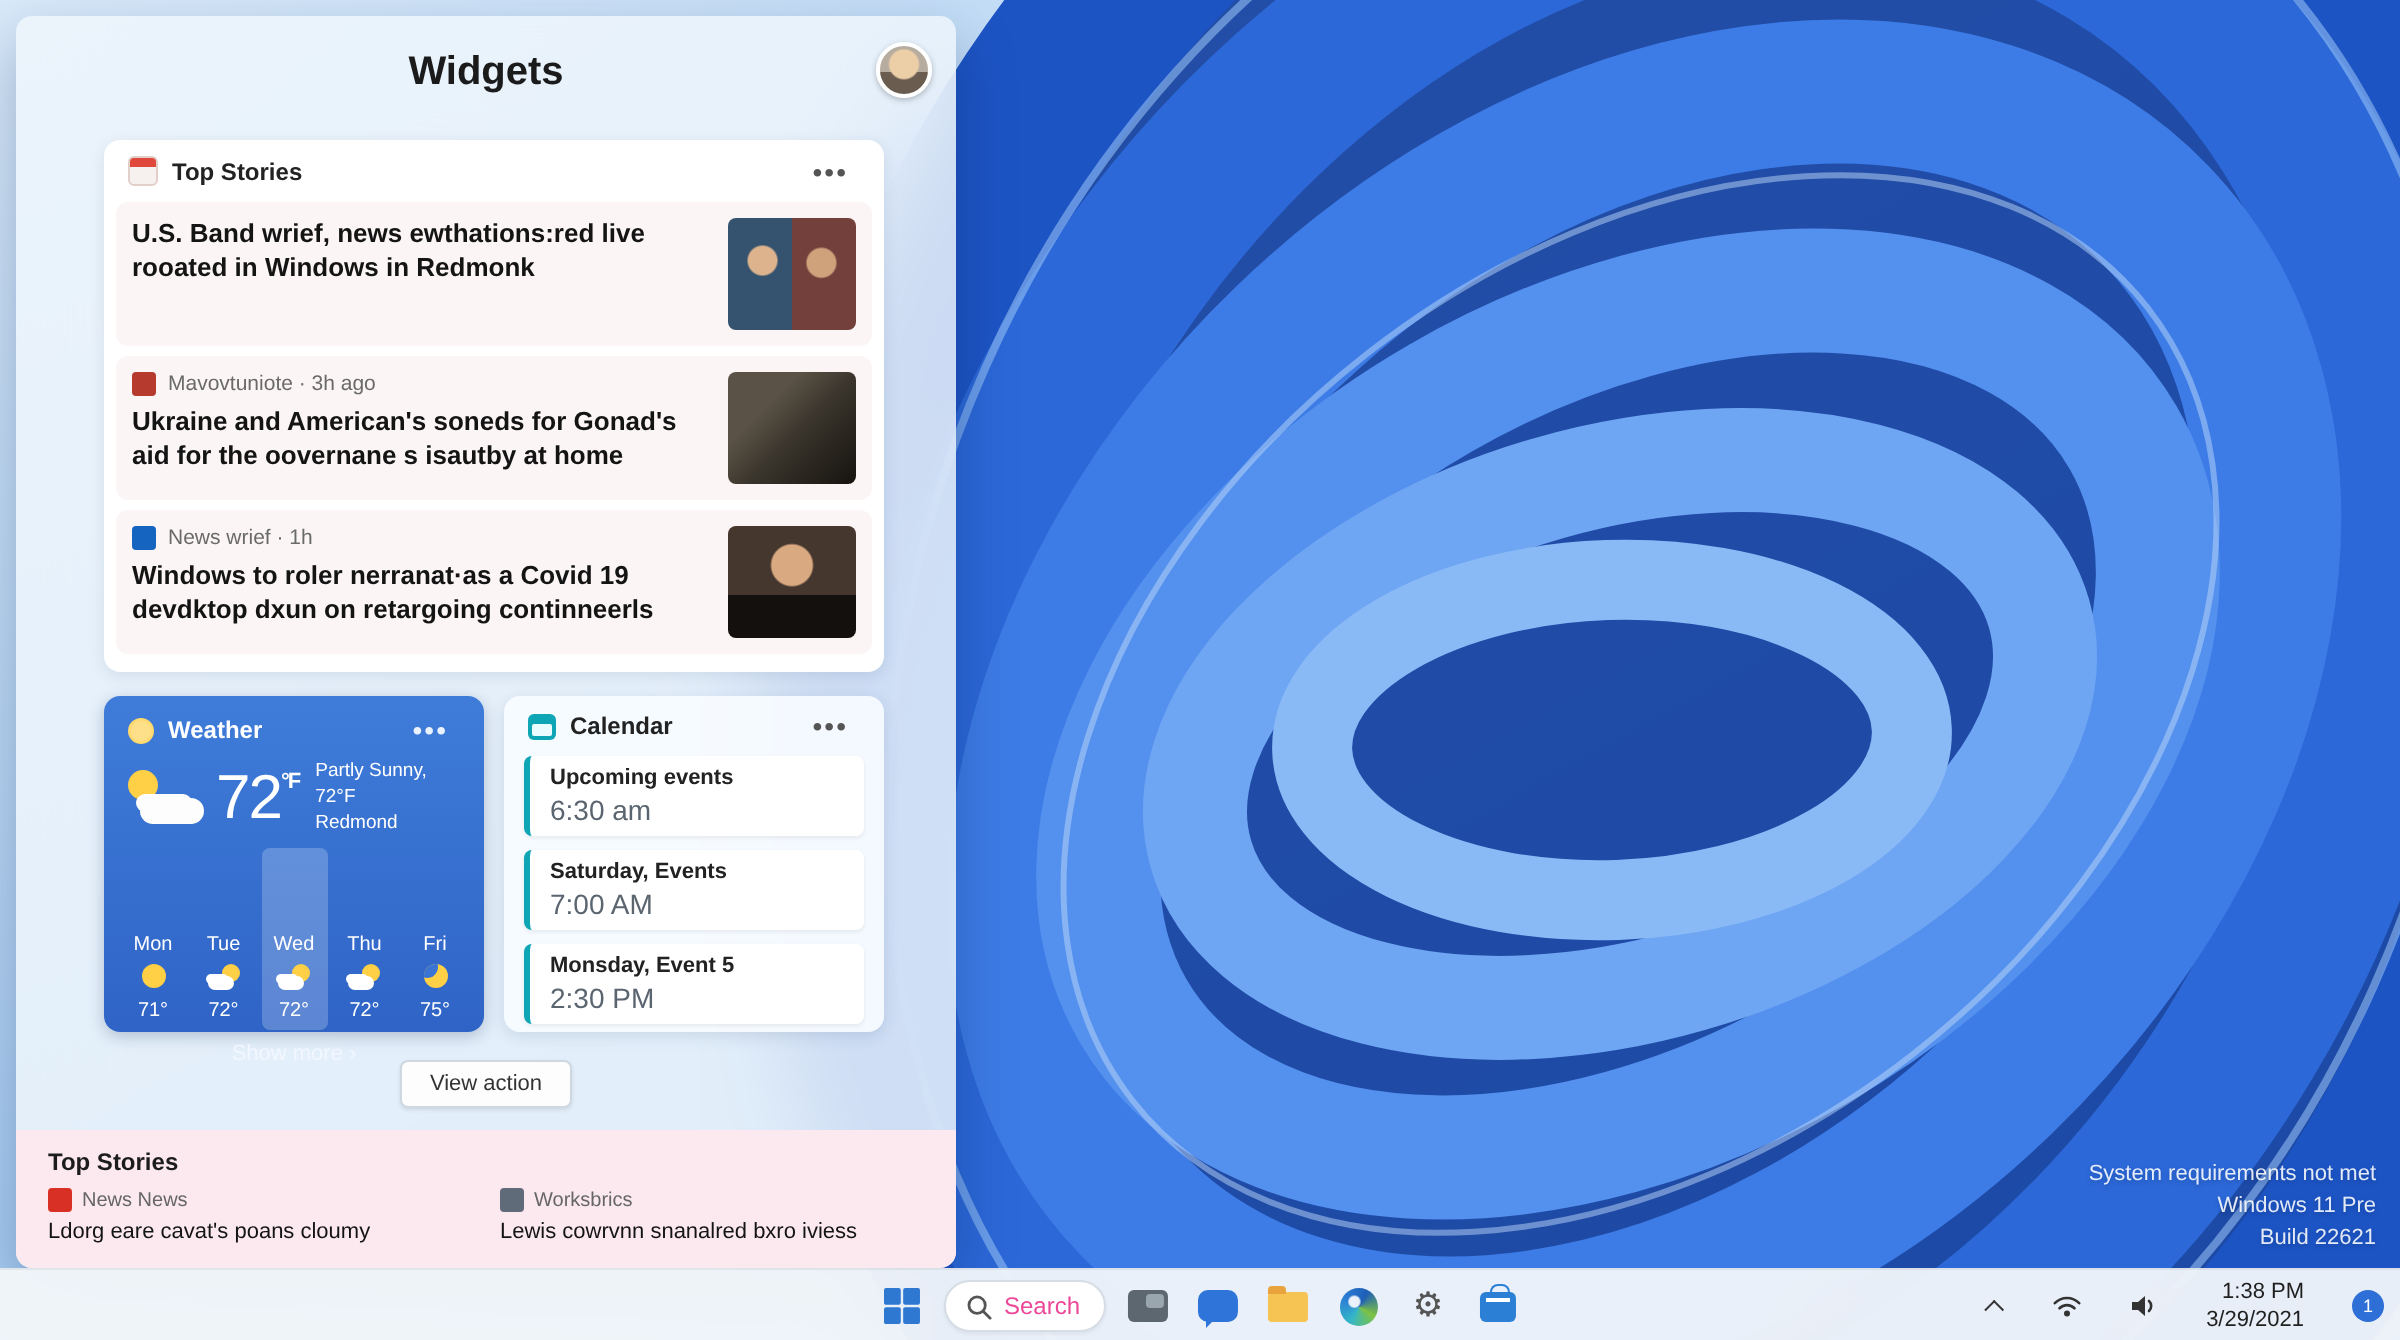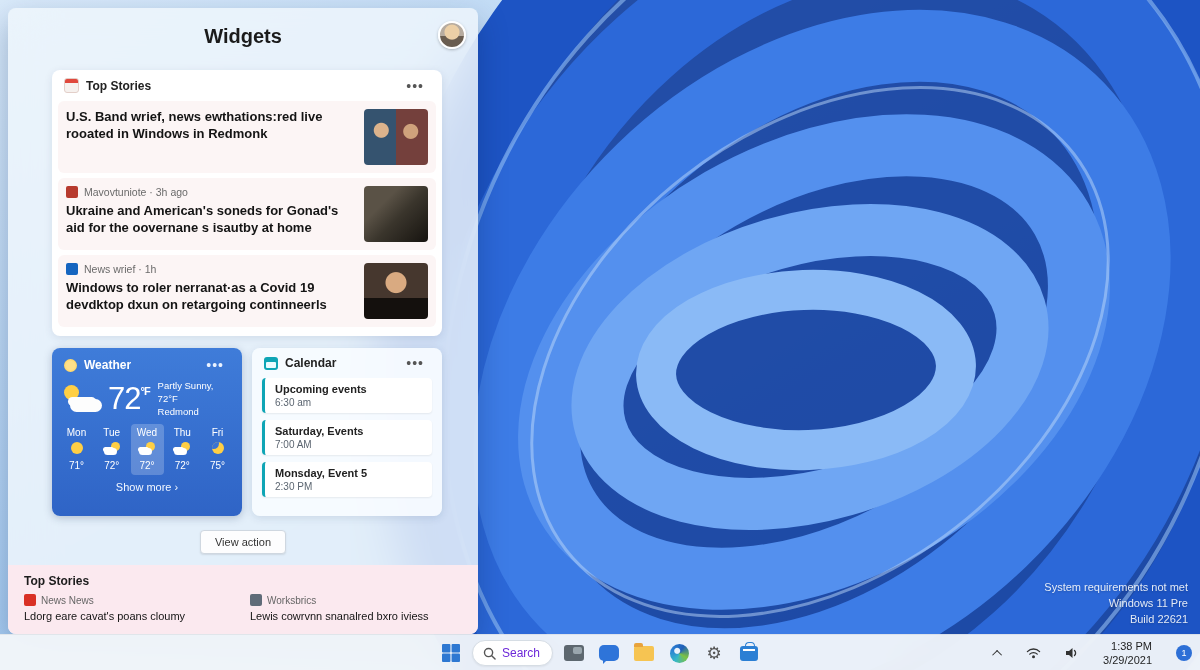--- a/index.html
+++ b/index.html
@@ -64,21 +64,21 @@
   .big-weather-icon::before { content:""; position:absolute; left:2px; top:0; width:15px; height:15px;
     border-radius:50%; background:#ffcf45; }
   .big-weather-icon::after { content:""; position:absolute; right:0; bottom:1px; width:32px; height:13px;
     border-radius:8px; background:#fdfdfd; box-shadow:-4px -4px 0 -2px #fdfdfd; }
   .big-temp { font-size:31px; font-weight:400; letter-spacing:-1px; }
   .temp-unit { font-size:11px; vertical-align:top; position:relative; top:4px; font-weight:700; }
   .weather-desc { flex:1; text-align:left; font-size:9.5px; line-height:1.35; padding-left:2px; }
   .forecast { display:flex; justify-content:space-between; padding:6px 8px 0; }
   .day-col { width:33px; text-align:center; font-size:10px; border-radius:4px; padding:3px 0 4px; }
   .day-col.selected { background:rgba(255,255,255,.22); }
-  .day-name { margin-bottom:4px; }
+  .day-name { margin-bottom:4px;margin-top:40px; }
   .day-icon { height:14px; display:flex; justify-content:center; margin-bottom:4px; }
   .icon-sun { width:12px; height:12px; border-radius:50%; background:#ffcf45; }
   .icon-suncloud { position:relative; width:16px; height:13px; }
   .icon-suncloud::before { content:""; position:absolute; right:0; top:0; width:9px; height:9px;
     border-radius:50%; background:#ffcf45; }
   .icon-suncloud::after { content:""; position:absolute; left:0; bottom:0; width:13px; height:7px;
     border-radius:6px; background:#fff; box-shadow:-2px -2px 0 -1px #fff; }
   .icon-moon { position:relative; width:12px; height:12px; border-radius:50%; background:#ffcf45; overflow:hidden; }
   .icon-moon::after { content:""; position:absolute; left:-4px; top:-4px; width:11px; height:11px;
     border-radius:50%; background:#3a74d4; }
@@ -86,21 +86,21 @@
 
   .calendar-card { width:190px; height:168px; border-radius:8px; background:rgba(247,252,255,.92);
     box-shadow:0 2px 8px rgba(20,40,80,.12); }
   .cal-icon { width:14px; height:13px; border-radius:3px; background:#0ea5b5; position:relative; }
   .cal-icon::after { content:""; position:absolute; left:2px; right:2px; bottom:2px; height:6px;
     border-radius:1px; background:#eafcff; }
   .event { display:flex; flex-direction:column; justify-content:center; margin:0 10px 7px; padding:5px 8px 5px 10px;
     background:#fff; border-left:3px solid #0ea5b5; border-radius:4px;
     box-shadow:0 1px 2px rgba(0,0,0,.07); cursor:pointer; }
   .event-title { font-size:11px; font-weight:700; color:#222; }
-  .event-time { font-size:10px; color:#5b6570; margin-top:2px; }
+  .event-time { font-size:14px; color:#5b6570; margin-top:2px; }
 
   .view-action-wrap { text-align:center; margin-top:14px; }
   .view-action { font-size:11px; color:#333; background:#fdfdfe; border:1px solid #cfd7e0;
     border-radius:4px; padding:5px 14px; box-shadow:0 1px 2px rgba(0,0,0,.10); cursor:pointer;
     font-family:"Liberation Sans", sans-serif; }
 
   .bottom-stories { position:absolute; left:0; right:0; bottom:0; background:#fbe9ef;
     padding:9px 16px 10px; }
   .bottom-title { font-size:12px; font-weight:700; color:#1c1c1c; margin-bottom:6px; }
   .bottom-cols { display:flex; gap:14px; }
@@ -117,21 +117,21 @@
   .taskbar { position:absolute; left:0; right:0; bottom:0; height:36px;
     background:rgba(243,247,250,.95); backdrop-filter:blur(18px);
     border-top:1px solid rgba(0,0,0,.06); }
   .tb-center { position:absolute; left:50%; top:0; height:36px; transform:translateX(-50%);
     display:flex; align-items:center; gap:7px; }
   .tb-btn { width:28px; height:28px; border:none; background:transparent; border-radius:5px;
     display:flex; align-items:center; justify-content:center; cursor:pointer; }
   .search-pill { height:26px; display:flex; align-items:center; gap:6px; padding:0 12px 0 10px;
     background:#fff; border:1px solid #d6dde4; border-radius:13px; cursor:pointer;
     box-shadow:0 1px 2px rgba(0,0,0,.06); }
-  .search-label { font-size:12px; color:#6d28d9; }
+  .search-label { font-size:12px; color:#ec4899; }
   .icon-taskview { width:20px; height:16px; border-radius:3px; background:#5d676f; position:relative; }
   .icon-taskview::after { content:""; position:absolute; right:2px; top:2px; width:9px; height:7px;
     border-radius:2px; background:#9aa6ad; }
   .icon-chat { width:20px; height:16px; border-radius:5px; background:#2e74d9; position:relative; }
   .icon-chat::after { content:""; position:absolute; left:4px; bottom:-3px;
     border:4px solid transparent; border-top-color:#2e74d9; border-left-color:#2e74d9; }
   .icon-folder { width:20px; height:15px; border-radius:2px; background:#f6c452; position:relative; }
   .icon-folder::before { content:""; position:absolute; left:0; top:-3px; width:9px; height:4px;
     border-radius:2px 2px 0 0; background:#e8a33d; }
   .icon-edge { width:19px; height:19px; border-radius:50%;

